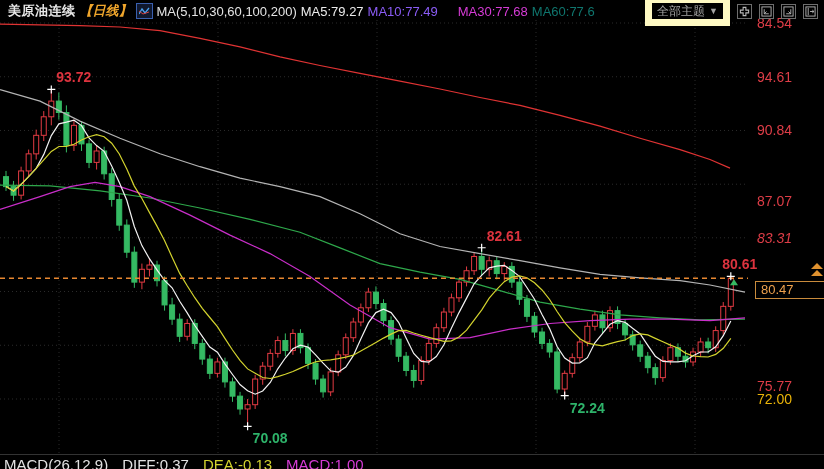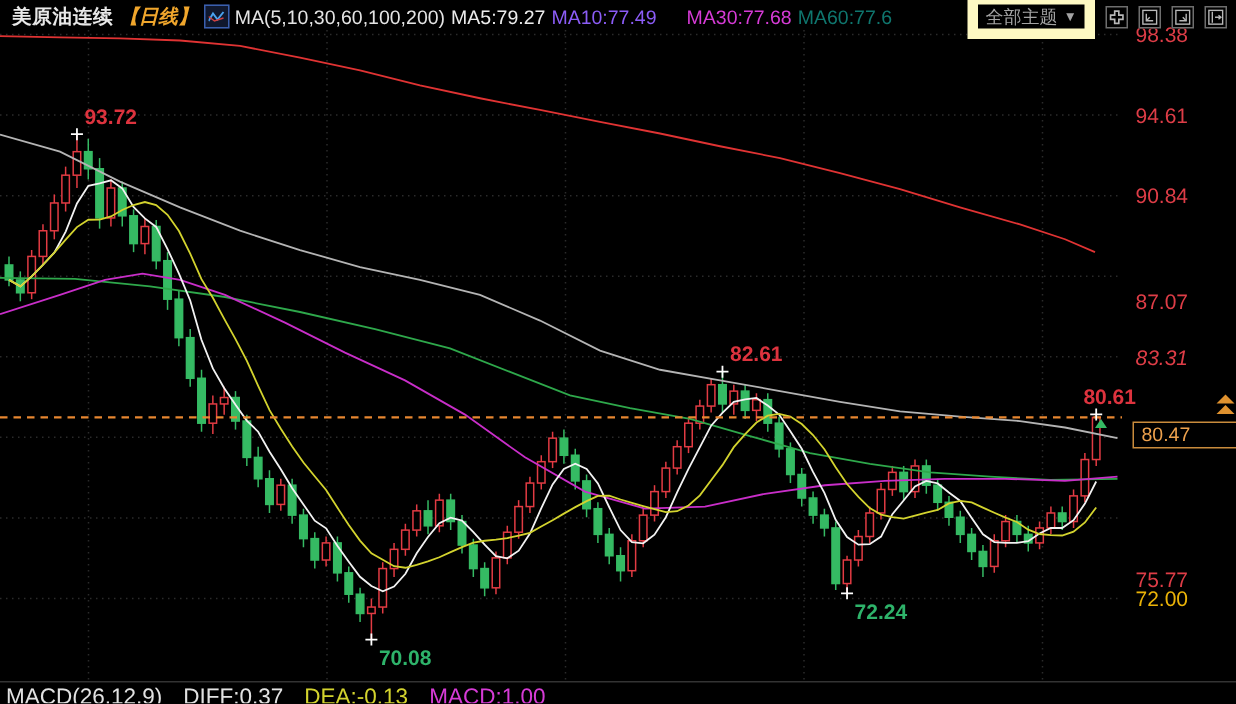--- a/index.html
+++ b/index.html
@@ -314,21 +314,21 @@
     <button class="icon-btn">
       <svg width="11" height="11" viewBox="0 0 12 12">
         <rect x="1" y="1" width="10" height="10" fill="none" stroke="#b8b8b8"></rect>
         <path d="M3.5 2v8" stroke="#b8b8b8"></path>
         <path d="M5.5 6h4M8 4.5L9.8 6 8 7.5" fill="none" stroke="#b8b8b8"></path>
       </svg>
     </button>
   </div>
 
   <div id="axis-panel">
-      <div class="axis-label" style="top: 15px; color: rgb(222, 61, 71);">98.38</div>
+      <div class="axis-label" style="top: 15px; color: rgb(222, 61, 71);">84.54</div>
       <div class="axis-label" style="top: 68.7346px; color: rgb(222, 61, 71);">94.61</div>
       <div class="axis-label" style="top: 122.469px; color: rgb(222, 61, 71);">90.84</div>
       <div class="axis-label" style="top: 193px; color: rgb(222, 61, 71);">87.07</div>
       <div class="axis-label" style="top: 229.796px; color: rgb(222, 61, 71); font-style: italic;">83.31</div>
       <div class="axis-label" style="top: 338px; color: rgb(222, 61, 71); margin-top: 40px;">75.77</div>
       <div class="axis-label" style="top: 391px; color: #eab308;">72.00</div>
     </div>
 
   <div id="price-box" style="top: 281.275px; color: rgb(237, 161, 77);">80.47</div>
 

